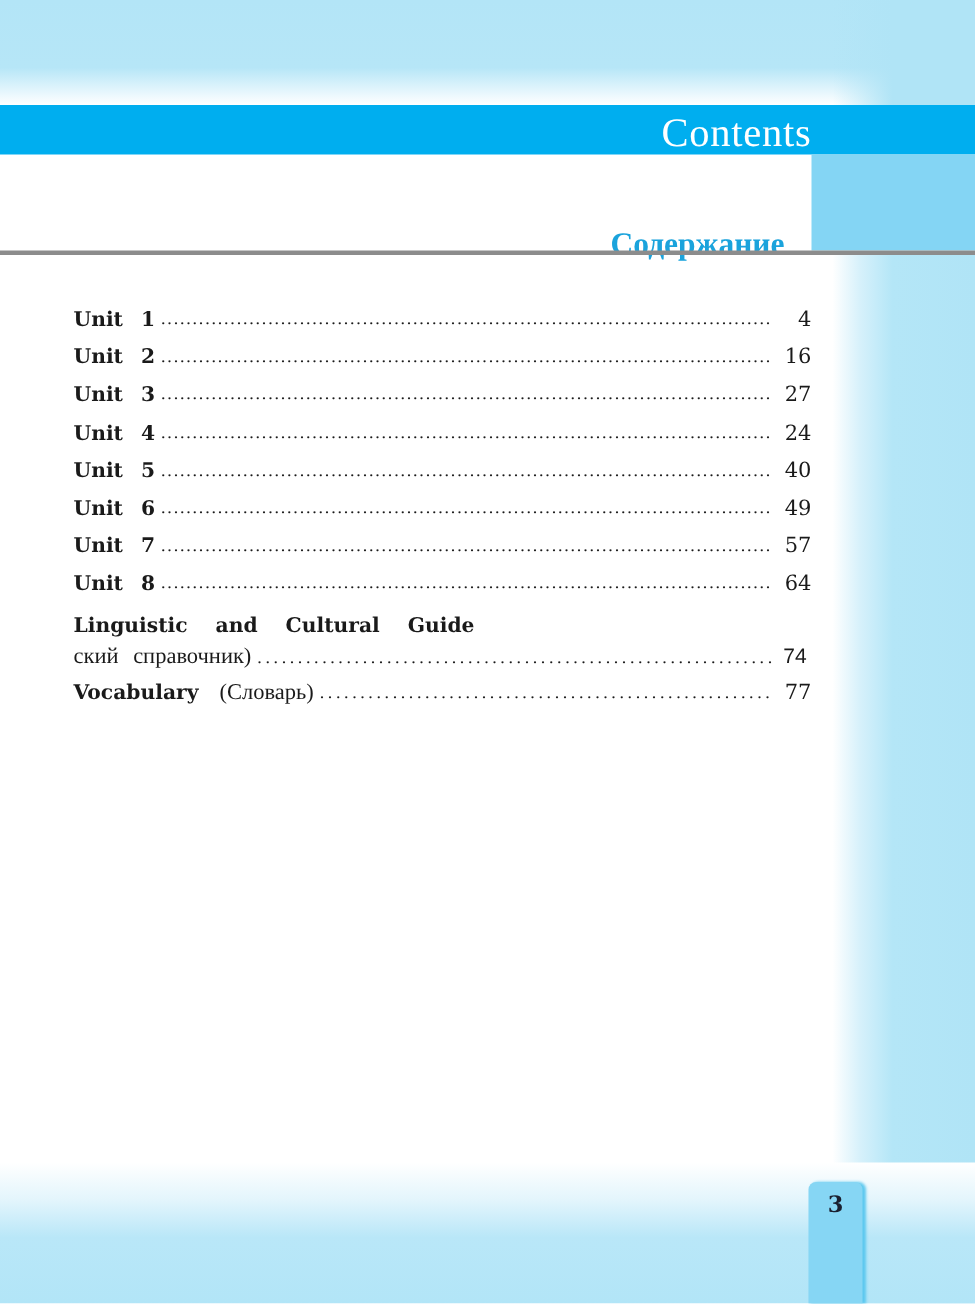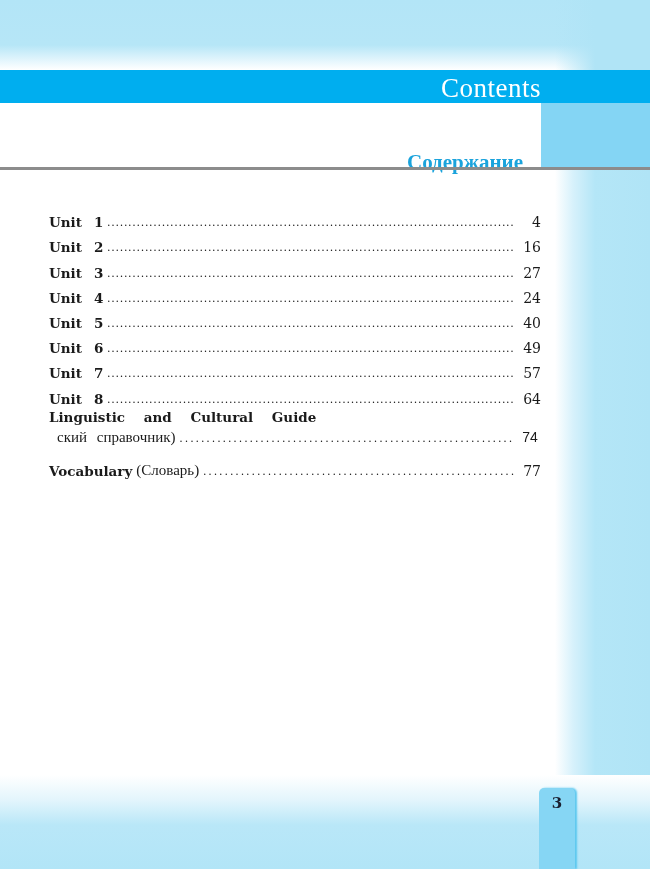--- a/index.html
+++ b/index.html
@@ -47,39 +47,39 @@
   .rule {
     position: absolute; left: 0; top: 167px; width: 650px; height: 3px;
     background: #8c8c8c;
   }
   .toc {
     position: absolute; left: 49px; top: 205px; width: 492px;
     font-size: 14.5px;
     font-family: "Liberation Serif", "DejaVu Serif", serif;
   }
   .row {
-    display: flex; align-items: flex-end; height: 25.2px;
+    display: flex; align-items: flex-start; height: 25.2px;
   }
   .row .unit-word { font-weight: bold; font-family: "DejaVu Serif", serif; font-size: 13.5px; }
   .row .unit-num { font-weight: bold; font-family: "DejaVu Serif", serif; font-size: 13.5px; margin-left: 12px; }
   .row .dots {
     flex: 1; overflow: hidden; white-space: nowrap; margin: 0 4px 0 4px;
     letter-spacing: 1.2px; font-size: 12px;
   }
   .row .page { width: 22px; text-align: right; font-family: "DejaVu Serif", serif; font-size: 14px; }
   .multi { height: auto; margin-top: 2px; }
   .multi .line1 {
     display: flex; justify-content: space-between; align-items: baseline; height: 20px;
   }
   .multi .line1 .b { font-weight: bold; font-family: "DejaVu Serif", serif; font-size: 13.5px; }
   .multi .line1 .n { font-family: "Liberation Serif", serif; font-size: 15px; }
-  .multi .line2 { display: flex; align-items: baseline; height: 25px; margin-left: 8px; }
+  .multi .line2 { display: flex; align-items: baseline; height: 25px; }
   .ru { font-family: "Liberation Serif", serif; font-size: 15px; white-space: nowrap; }
   .ru-sp { word-spacing: 6px; }
-  .vocab-b { font-weight: bold; font-family: "DejaVu Serif", serif; font-size: 13.5px; margin-right: 4px; }
+  .vocab-b { font-weight: bold; font-family: "DejaVu Serif", serif; font-size: 13.5px; margin-right: 14px; }
   .page-tab {
     position: absolute; left: 539px; top: 788px; width: 36px; height: 81px;
     background: #86d6f4; border-radius: 5px 5px 0 0;
     box-shadow: 2px 0 2px #5cc8ef;
     text-align: center;
   }
   .page-tab span {
     display: block; padding-top: 6px; font-weight: bold; font-size: 15px;
     color: #1a2030; font-family: "DejaVu Serif", serif;
   }

